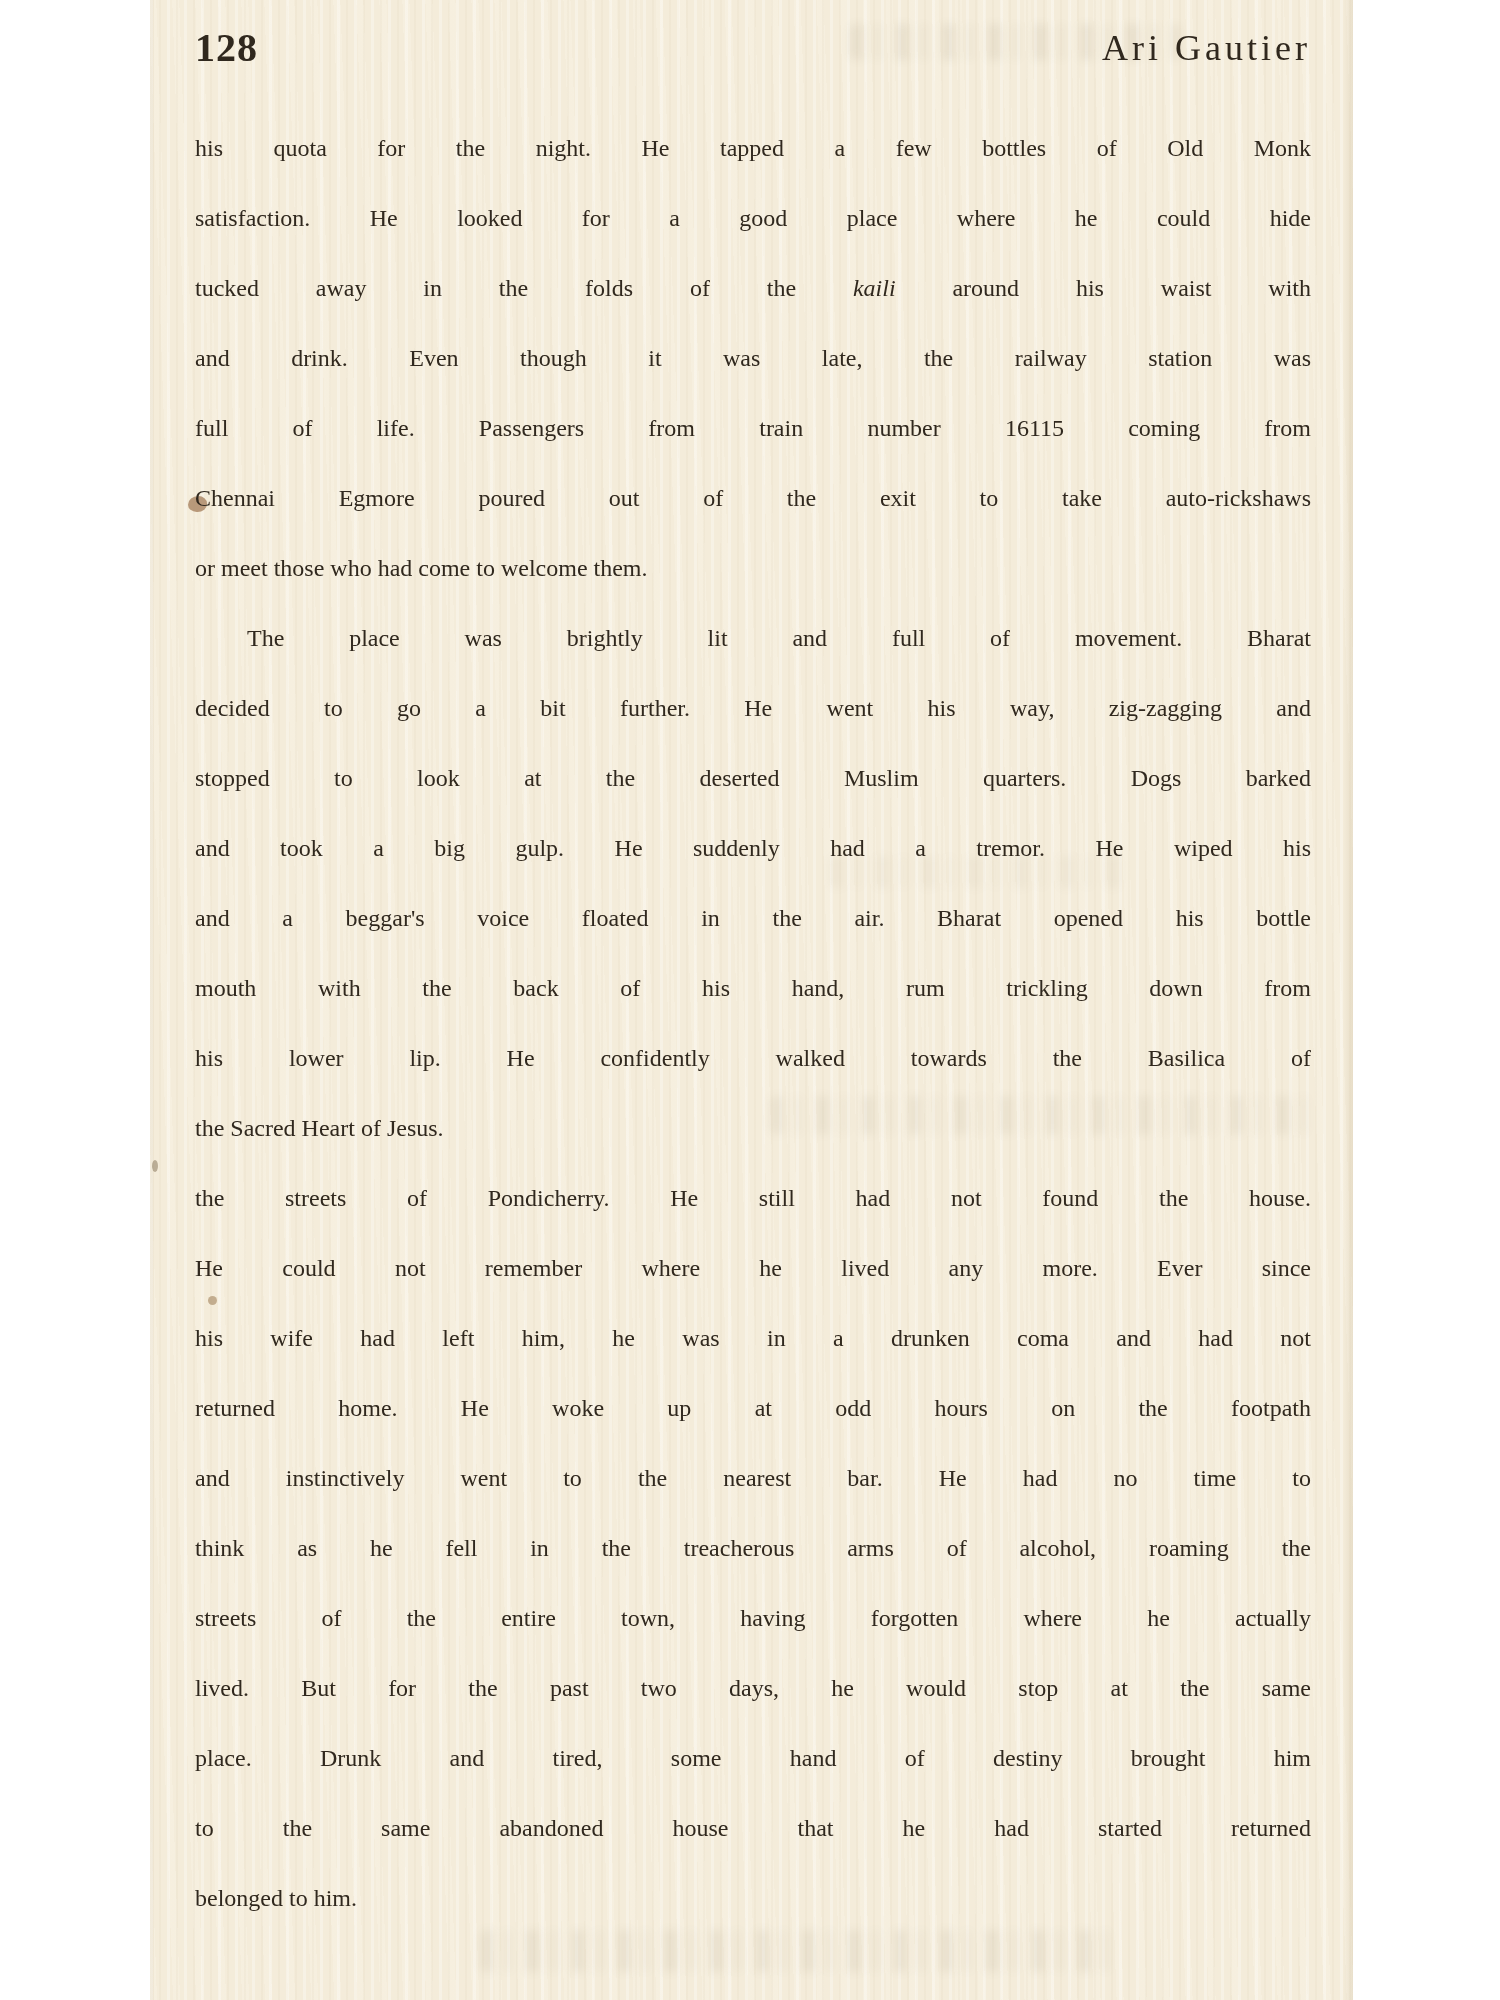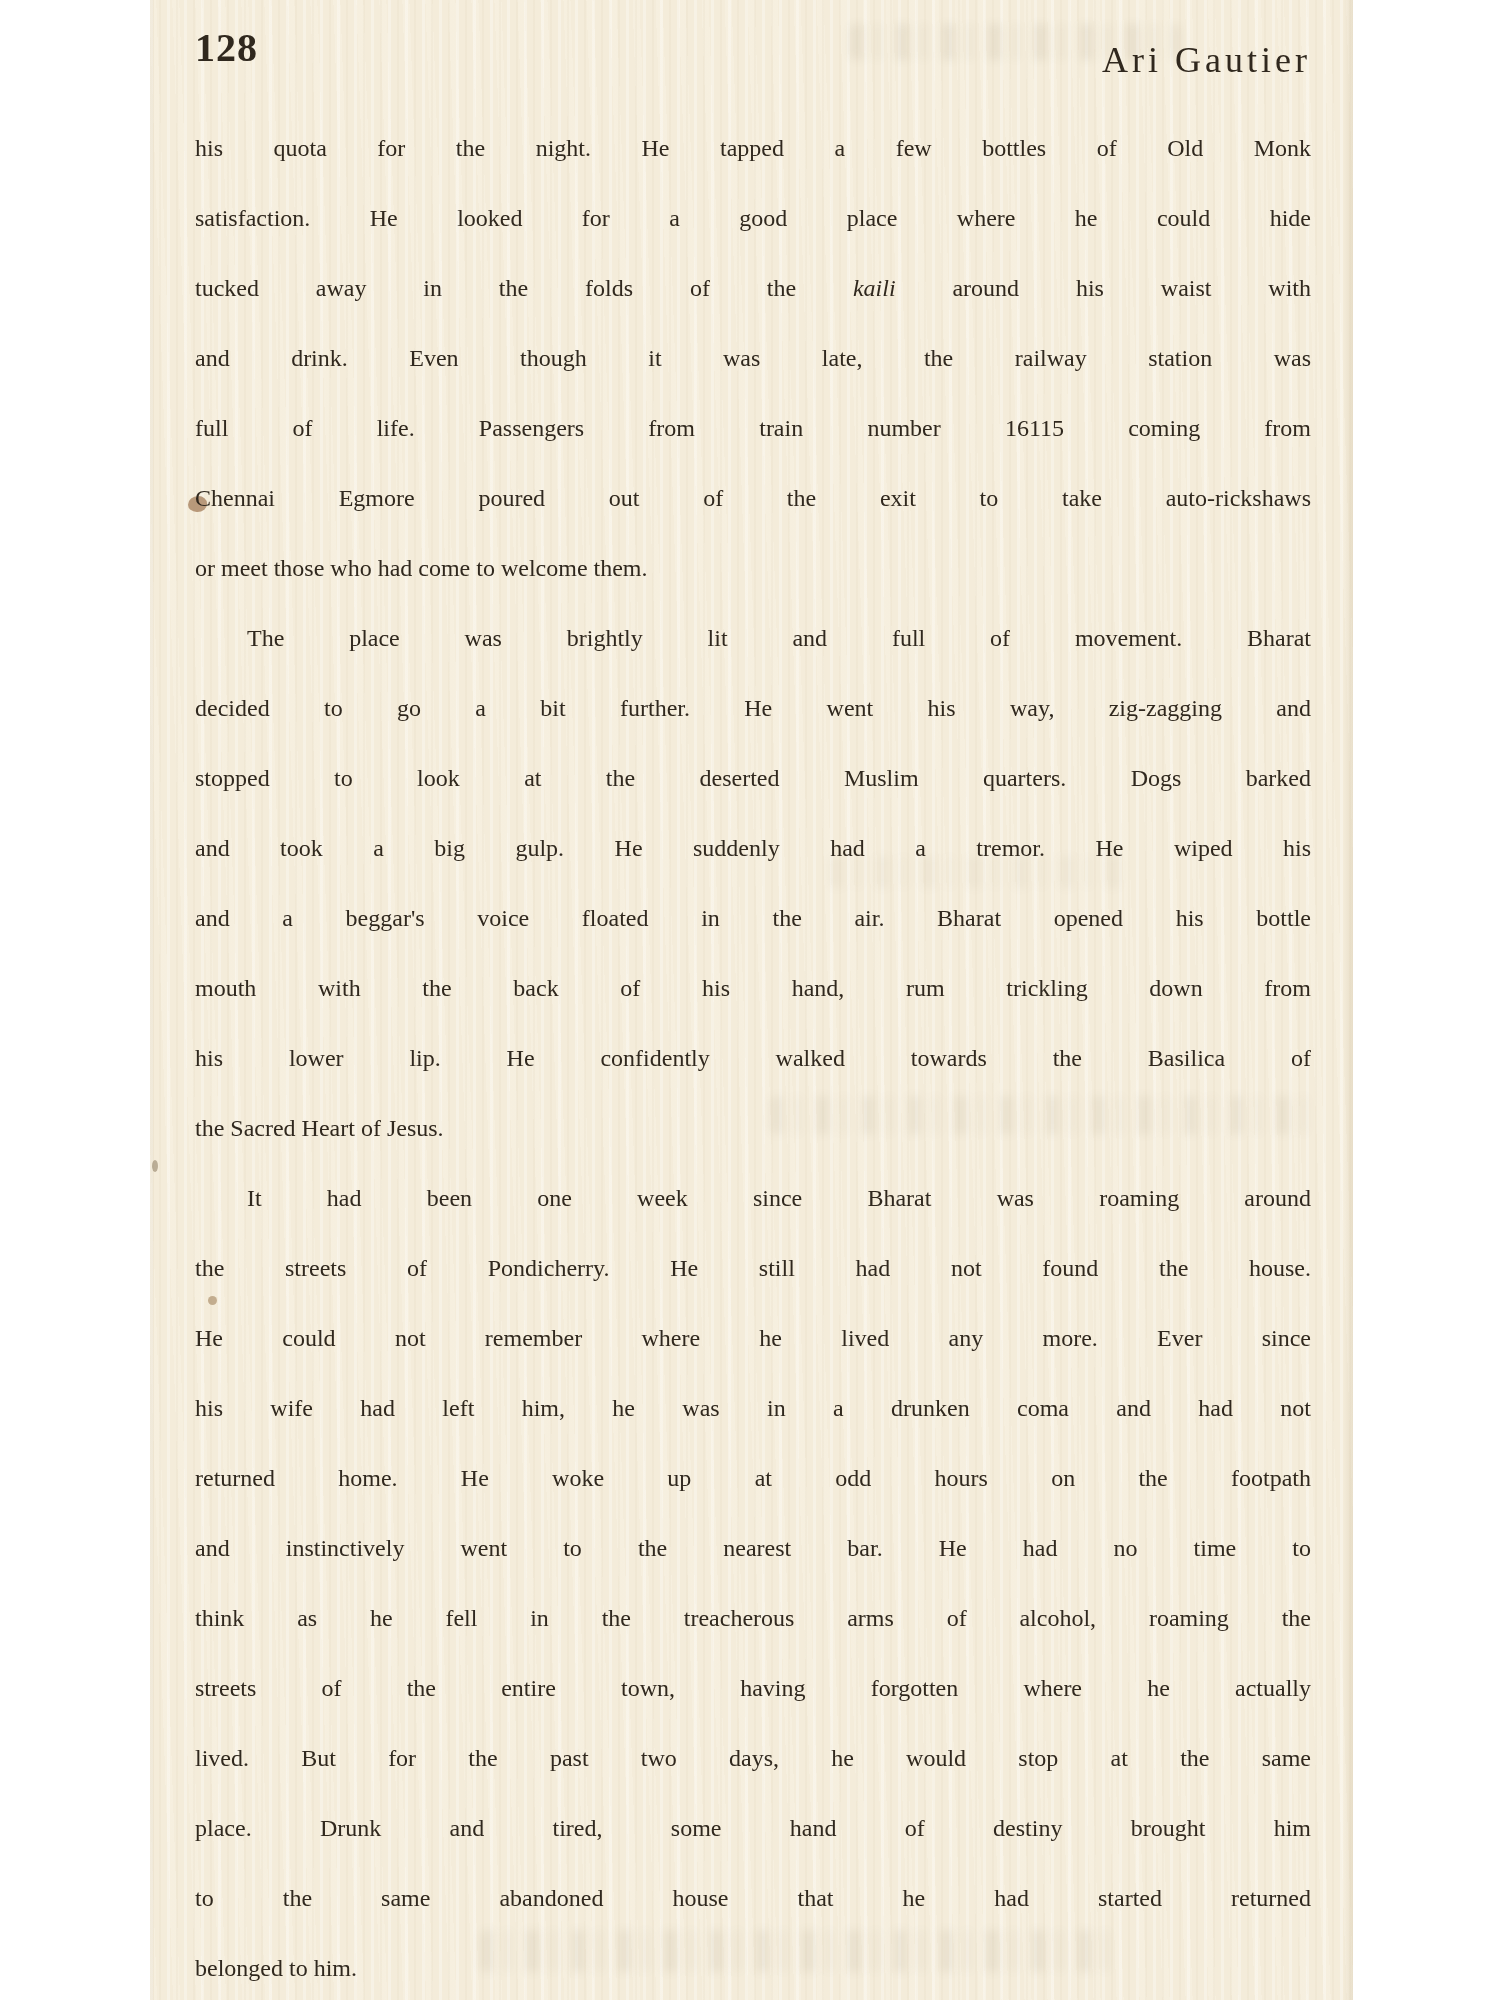--- a/index.html
+++ b/index.html
@@ -26,21 +26,21 @@
         rgba(250,245,232,0.35) 0 7px,
         rgba(244,236,218,0) 7px 23px);
     overflow: hidden;
     color: var(--ink, #30281e);
   }
   .page-inner { padding: 26px 42px 0 45px; position: relative; }
 
   .running-header {
     display: flex;
     justify-content: space-between;
-    align-items: center;
+    align-items: flex-end;
     height: 44px;
     line-height: 44px;
   }
   .page-number { font-weight: bold; font-size: 40px; letter-spacing: 1px; }
   .author { font-size: 36px; letter-spacing: 4px; margin-top: 24px; }
 
   .body-text { margin-top: 43px; }
   .line {
     height: 70px;
     line-height: 70px;
@@ -114,21 +114,20 @@
           <div class="line indent">The place was brightly lit and full of movement. Bharat</div>
           <div class="line">decided to go a bit further. He went his way, zig-zagging and</div>
           <div class="line">stopped to look at the deserted Muslim quarters. Dogs barked</div>
           <div class="line">and took a big gulp. He suddenly had a tremor. He wiped his</div>
           <div class="line">and a beggar's voice floated in the air. Bharat opened his bottle</div>
           <div class="line">mouth with the back of his hand, rum trickling down from</div>
           <div class="line">his lower lip. He confidently walked towards the Basilica of</div>
           <div class="line para-end">the Sacred Heart of Jesus.</div>
         </div>
         <div>
-          <div class="line indent">It had been one week since Bharat was roaming around</div>
           <div class="line">the streets of Pondicherry. He still had not found the house.</div>
           <div class="line">He could not remember where he lived any more. Ever since</div>
           <div class="line">his wife had left him, he was in a drunken coma and had not</div>
           <div class="line">returned home. He woke up at odd hours on the footpath</div>
           <div class="line">and instinctively went to the nearest bar. He had no time to</div>
           <div class="line">think as he fell in the treacherous arms of alcohol, roaming the</div>
           <div class="line">streets of the entire town, having forgotten where he actually</div>
           <div class="line">lived. But for the past two days, he would stop at the same</div>
           <div class="line">place. Drunk and tired, some hand of destiny brought him</div>
           <div class="line">to the same abandoned house that he had started returned</div>

